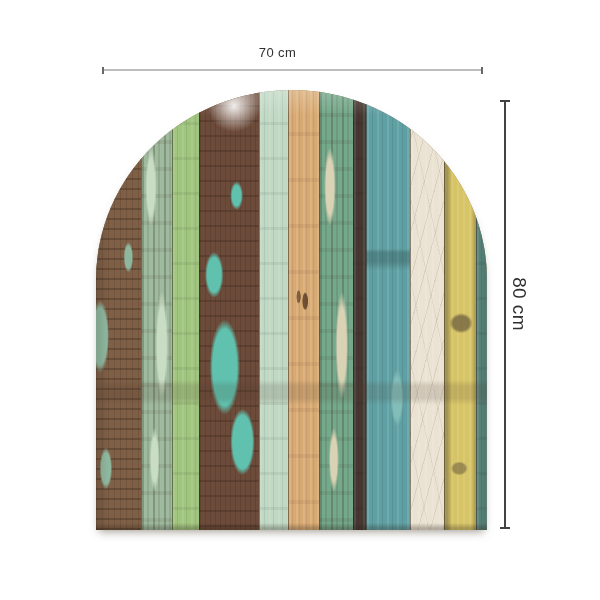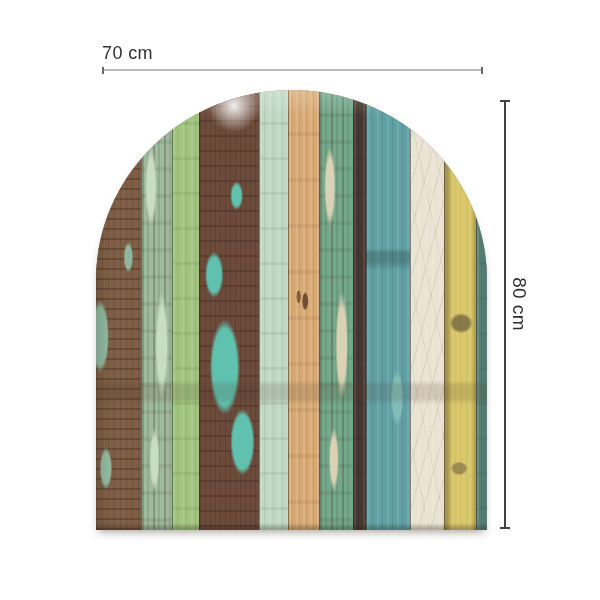--- a/index.html
+++ b/index.html
@@ -1,21 +1,21 @@
 <!DOCTYPE html>
 <html><head>
 <meta charset="utf-8">
 <style>
   html,body{margin:0;padding:0;background:#ffffff}
   .stage{position:relative;width:600px;height:600px;background:#ffffff;overflow:hidden;
          font-family:"Liberation Sans",sans-serif;-webkit-font-smoothing:antialiased}
 
   
-  .dim-h-label{position:absolute;left:102px;top:42px;width:381px;
-               font-size:18px;line-height:22px;color:var(--label,#303030);letter-spacing:.4px}
+  .dim-h-label{position:absolute;left:87px;top:42px;width:381px;text-align:center;
+               font-size:13px;line-height:22px;color:var(--label,#303030);letter-spacing:.4px}
   .dim-h-line{position:absolute;left:102px;top:69px;width:381px;height:2px;
               background:var(--hline,#bdbdbd)}
   .tick{position:absolute;width:2px;height:7px;top:-2px;background:#686868}
   .tick-l{left:0}
   .tick-r{right:0}
 
   
   .dim-v-line{position:absolute;left:504px;top:100px;width:2px;height:429px;
               background:var(--vline,#424242)}
   .cap{position:absolute;left:-4px;width:10px;height:2px;background:var(--vline,#424242)}

